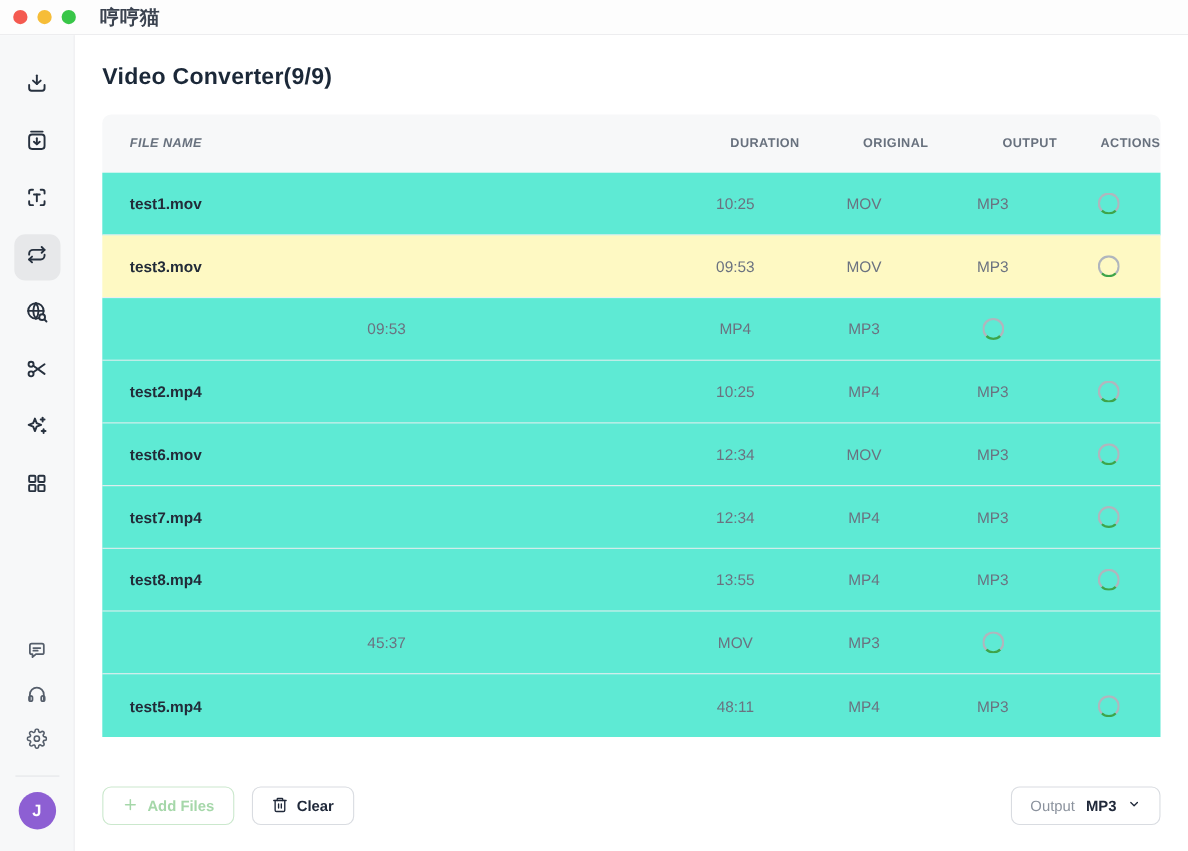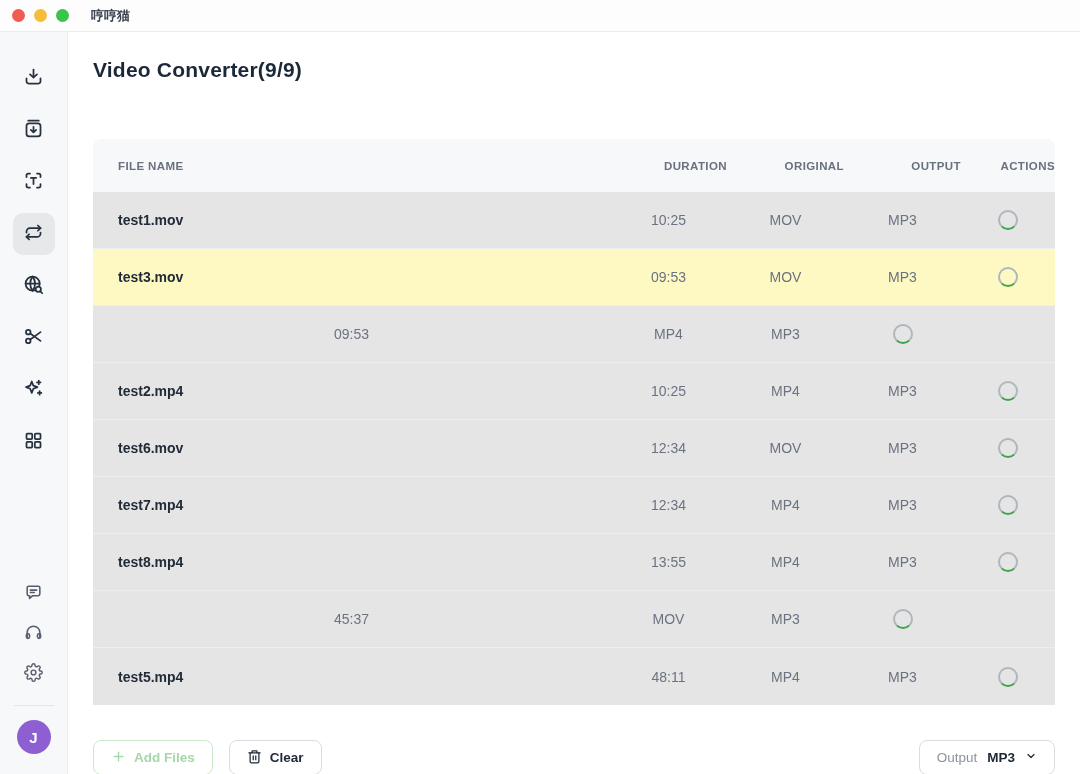--- a/index.html
+++ b/index.html
@@ -12,21 +12,21 @@
   .titlebar {
     height:32px; display:flex; align-items:center;
     background:#fdfdfd; border-bottom:1px solid #ececee;
     padding-left:12px;
   }
   .traffic { display:flex; gap:9px; align-items:center; }
   .light { width:13px; height:13px; border-radius:50%; }
   .light.red    { background:#f45a50; }
   .light.yellow { background:#f6bd38; }
   .light.green  { background:#38c648; }
-  .win-title { margin-left:22px; font-size:13px; font-weight:700; color:#3b4350; }
+  .win-title { margin-left:22px; font-size:18px; font-weight:700; color:#3b4350; }
 
   
   .shell { display:flex; height:742px; }
 
   
   .sidebar {
     width:68px; background:#f7f8f9; border-right:1px solid #ececee;
     display:flex; flex-direction:column; align-items:center;
     padding-top:25px; padding-bottom:20px;
   }
@@ -42,41 +42,41 @@
   .side-item.small { width:36px; height:34px; color:#555e6b; }
   .side-item.small svg { width:19px; height:19px; }
   .side-divider { width:40px; height:1px; background:#e3e5e8; margin:8px 0; }
   .avatar {
     width:34px; height:34px; border-radius:50%; background:#8d5fd3;
     color:#fff; font-size:15px; font-weight:700;
     display:flex; align-items:center; justify-content:center; cursor:pointer;
   }
 
   
-  .main { flex:1; display:flex; flex-direction:column; background:#fff;gap:35px; }
+  .main { flex:1; display:flex; flex-direction:column; background:#fff; }
   .page-title {
     font-size:21px; font-weight:700; color:#1b2838;
     margin:26px 25px 22px 25px; letter-spacing:.2px;
   }
   .table { margin:0 25px; }
   .trow, .thead {
     display:grid;
     grid-template-columns:1fr 117px 117px 117px 94px;
     align-items:center;
   }
   .thead {
     height:53px; background:#f7f8f9; border-radius:8px 8px 0 0;
   }
   .thead .col {
     font-size:11.5px; font-weight:600; color:#68717e;
     letter-spacing:.4px; text-transform:uppercase;
   }
-  .col-file { padding-left:25px; text-align:left; }
+  .col-file { padding-left:25px; text-align:left;font-style:italic; }
   .col-c { text-align:right; }
-  .trow { height:57px; border-bottom:1px solid #eceef0; background:#e5e5e5; }
+  .trow { height:57px; border-bottom:1px solid #eceef0; background:#5eead4; }
   .trow:last-child { border-bottom:none; }
   .trow.highlighted { background:#fef9c3; }
   .cell-file { padding-left:25px; font-size:14px; font-weight:700; color:#222b38; }
   .cell { font-size:14px; color:#6b7280; text-align:center; }
   .cell-actions { display:flex; justify-content:center; }
   .spin {
     width:20px; height:20px; border-radius:50%;
     border:2px solid #b0b6bd; border-bottom-color:#3ea44a;
     display:inline-block;
   }

